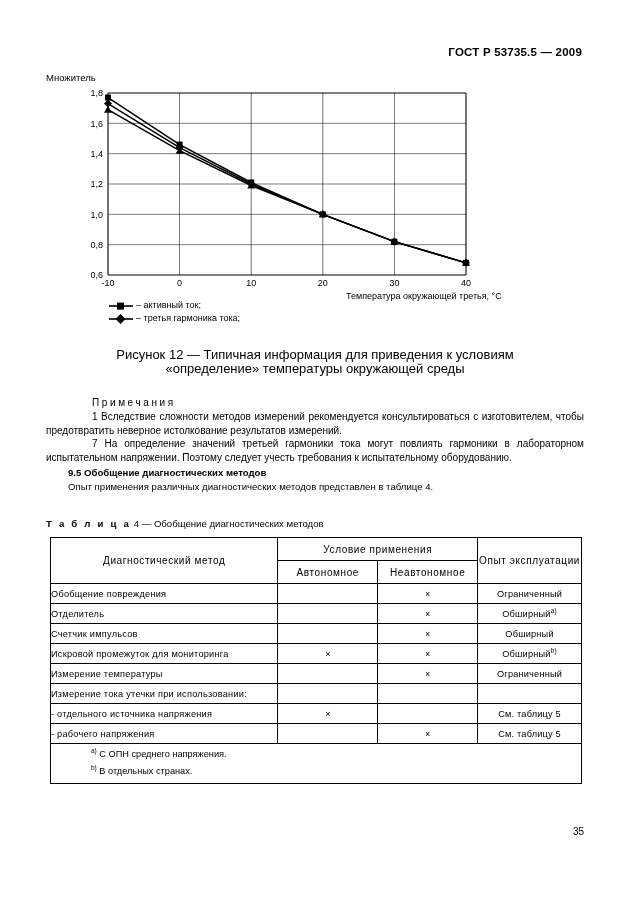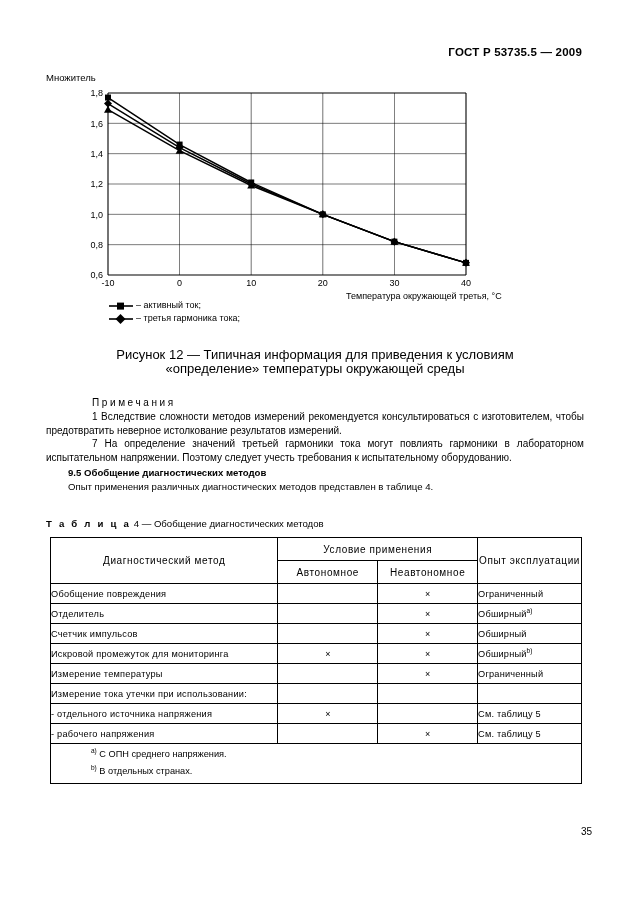--- a/index.html
+++ b/index.html
@@ -147,41 +147,41 @@
     height: 20px;
     vertical-align: middle;
     letter-spacing: 0.25px;
   }
   .cell-x {
     text-align: center;
     vertical-align: middle;
     font-size: 9px;
   }
   .cell-exp {
-    text-align: left;
+    text-align: center;
     padding-left: 12px;
     vertical-align: middle;
     letter-spacing: 0.2px;
   }
   sup { font-size: 6.5px; vertical-align: super; }
   .footnote-cell {
     padding: 7px 0 9px 0;
     height: 40px;
     vertical-align: top;
   }
   .footnote-line {
     padding-left: 40px;
     line-height: 13px;
     font-size: 9.2px;
   }
 
   
   .page-num {
     position: absolute;
-    right: 38px;
+    right: 46px;
     top: 826px;
     font-size: 10px;
   }
 </style>
 </head>
 <body>
 
 <div class="page">
 
   <div class="header">ГОСТ Р 53735.5 — 2009</div>

